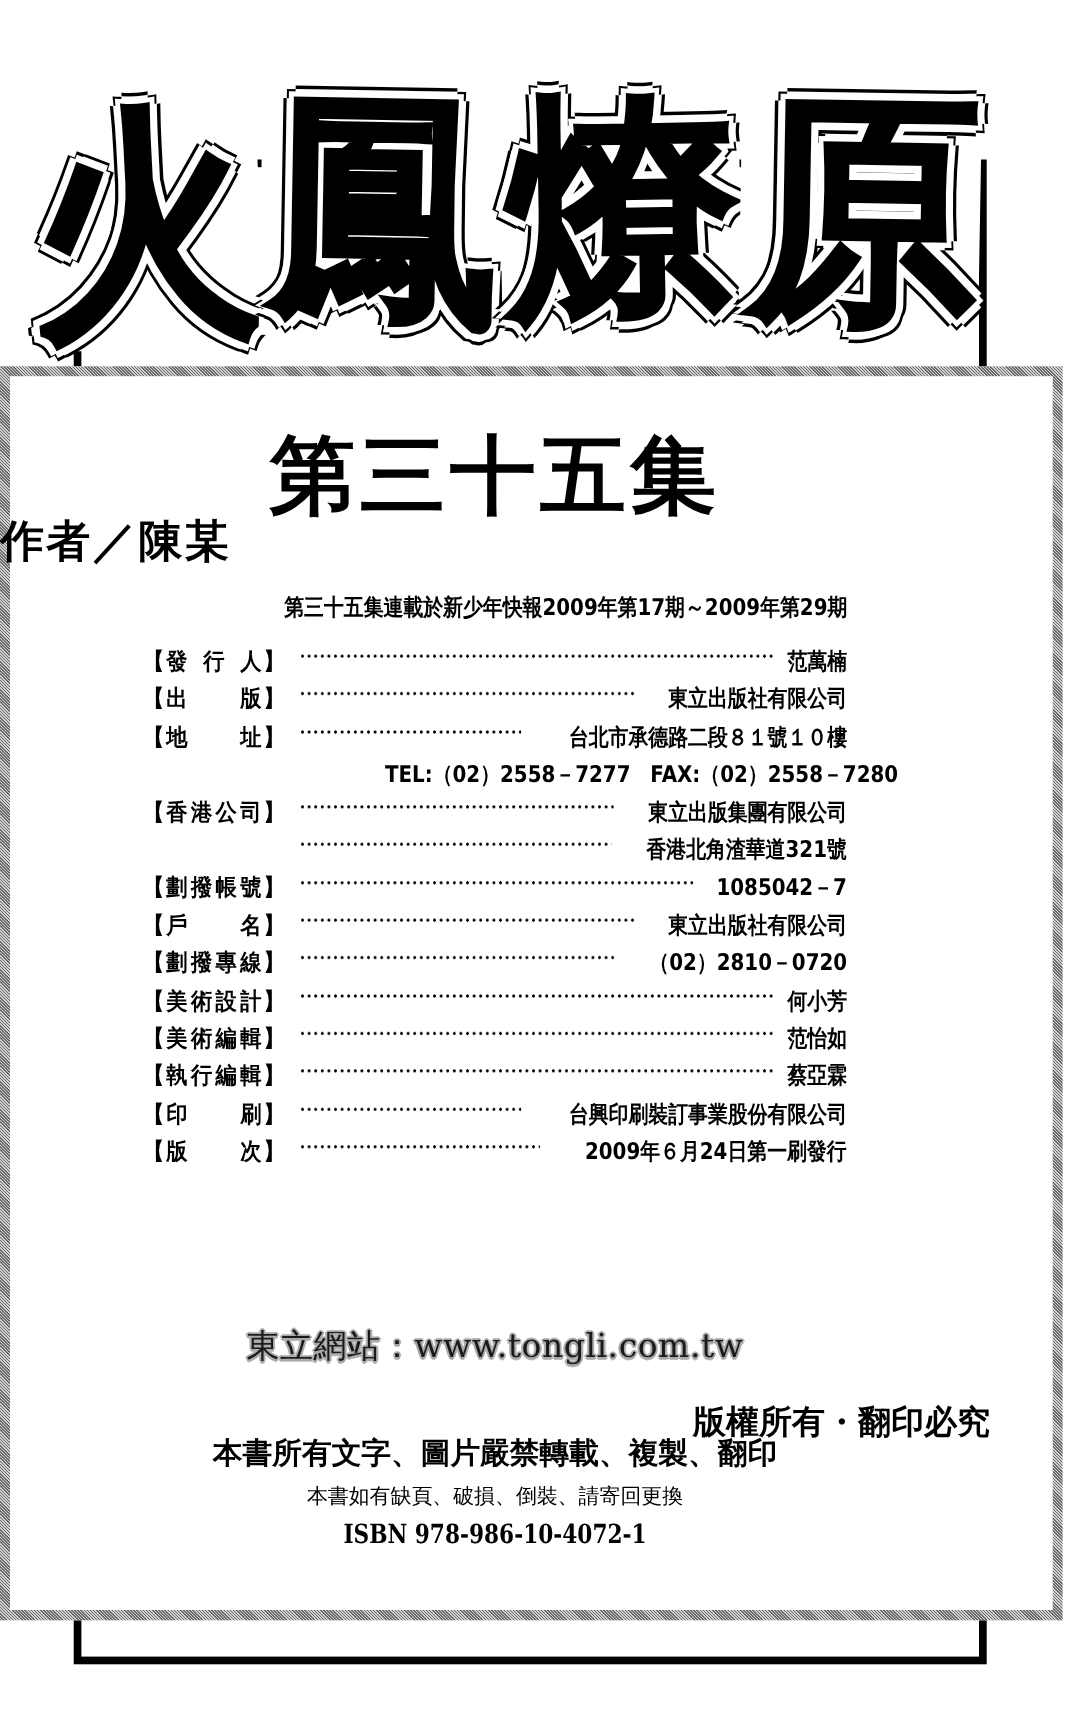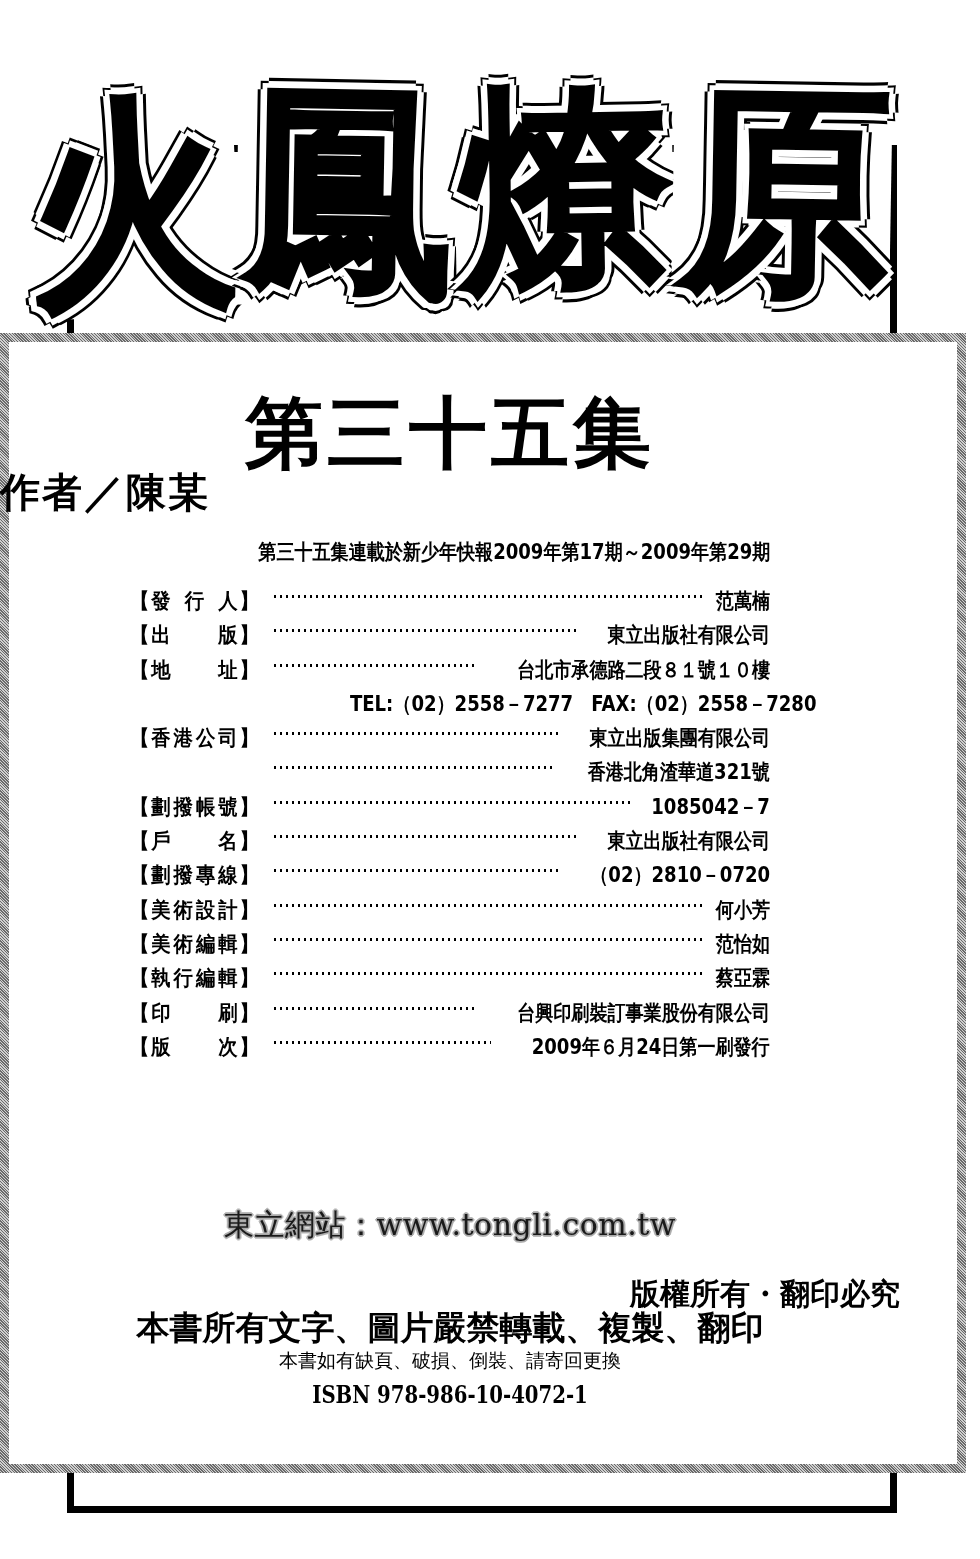--- a/index.html
+++ b/index.html
@@ -194,23 +194,23 @@
       font-size: 30px;
       line-height: 1;
       margin-top: 17px;
     }
     .copyright-sub {
       position: absolute;
       left: 0;
       width: 900px;
       top: 1311px;
       text-align: center;
-      font-family: Liberation Sans, sans-serif;
-      font-weight: bold;
-      font-size: 33px;
+      font-family: Liberation Mono, monospace;
+      font-weight: bold;
+      font-size: 27px;
       line-height: 1;
     }
     .return-note {
       position: absolute;
       left: 0;
       width: 900px;
       top: 1351px;
       text-align: center;
       font-family: Liberation Serif, serif;
       font-size: 19px;

